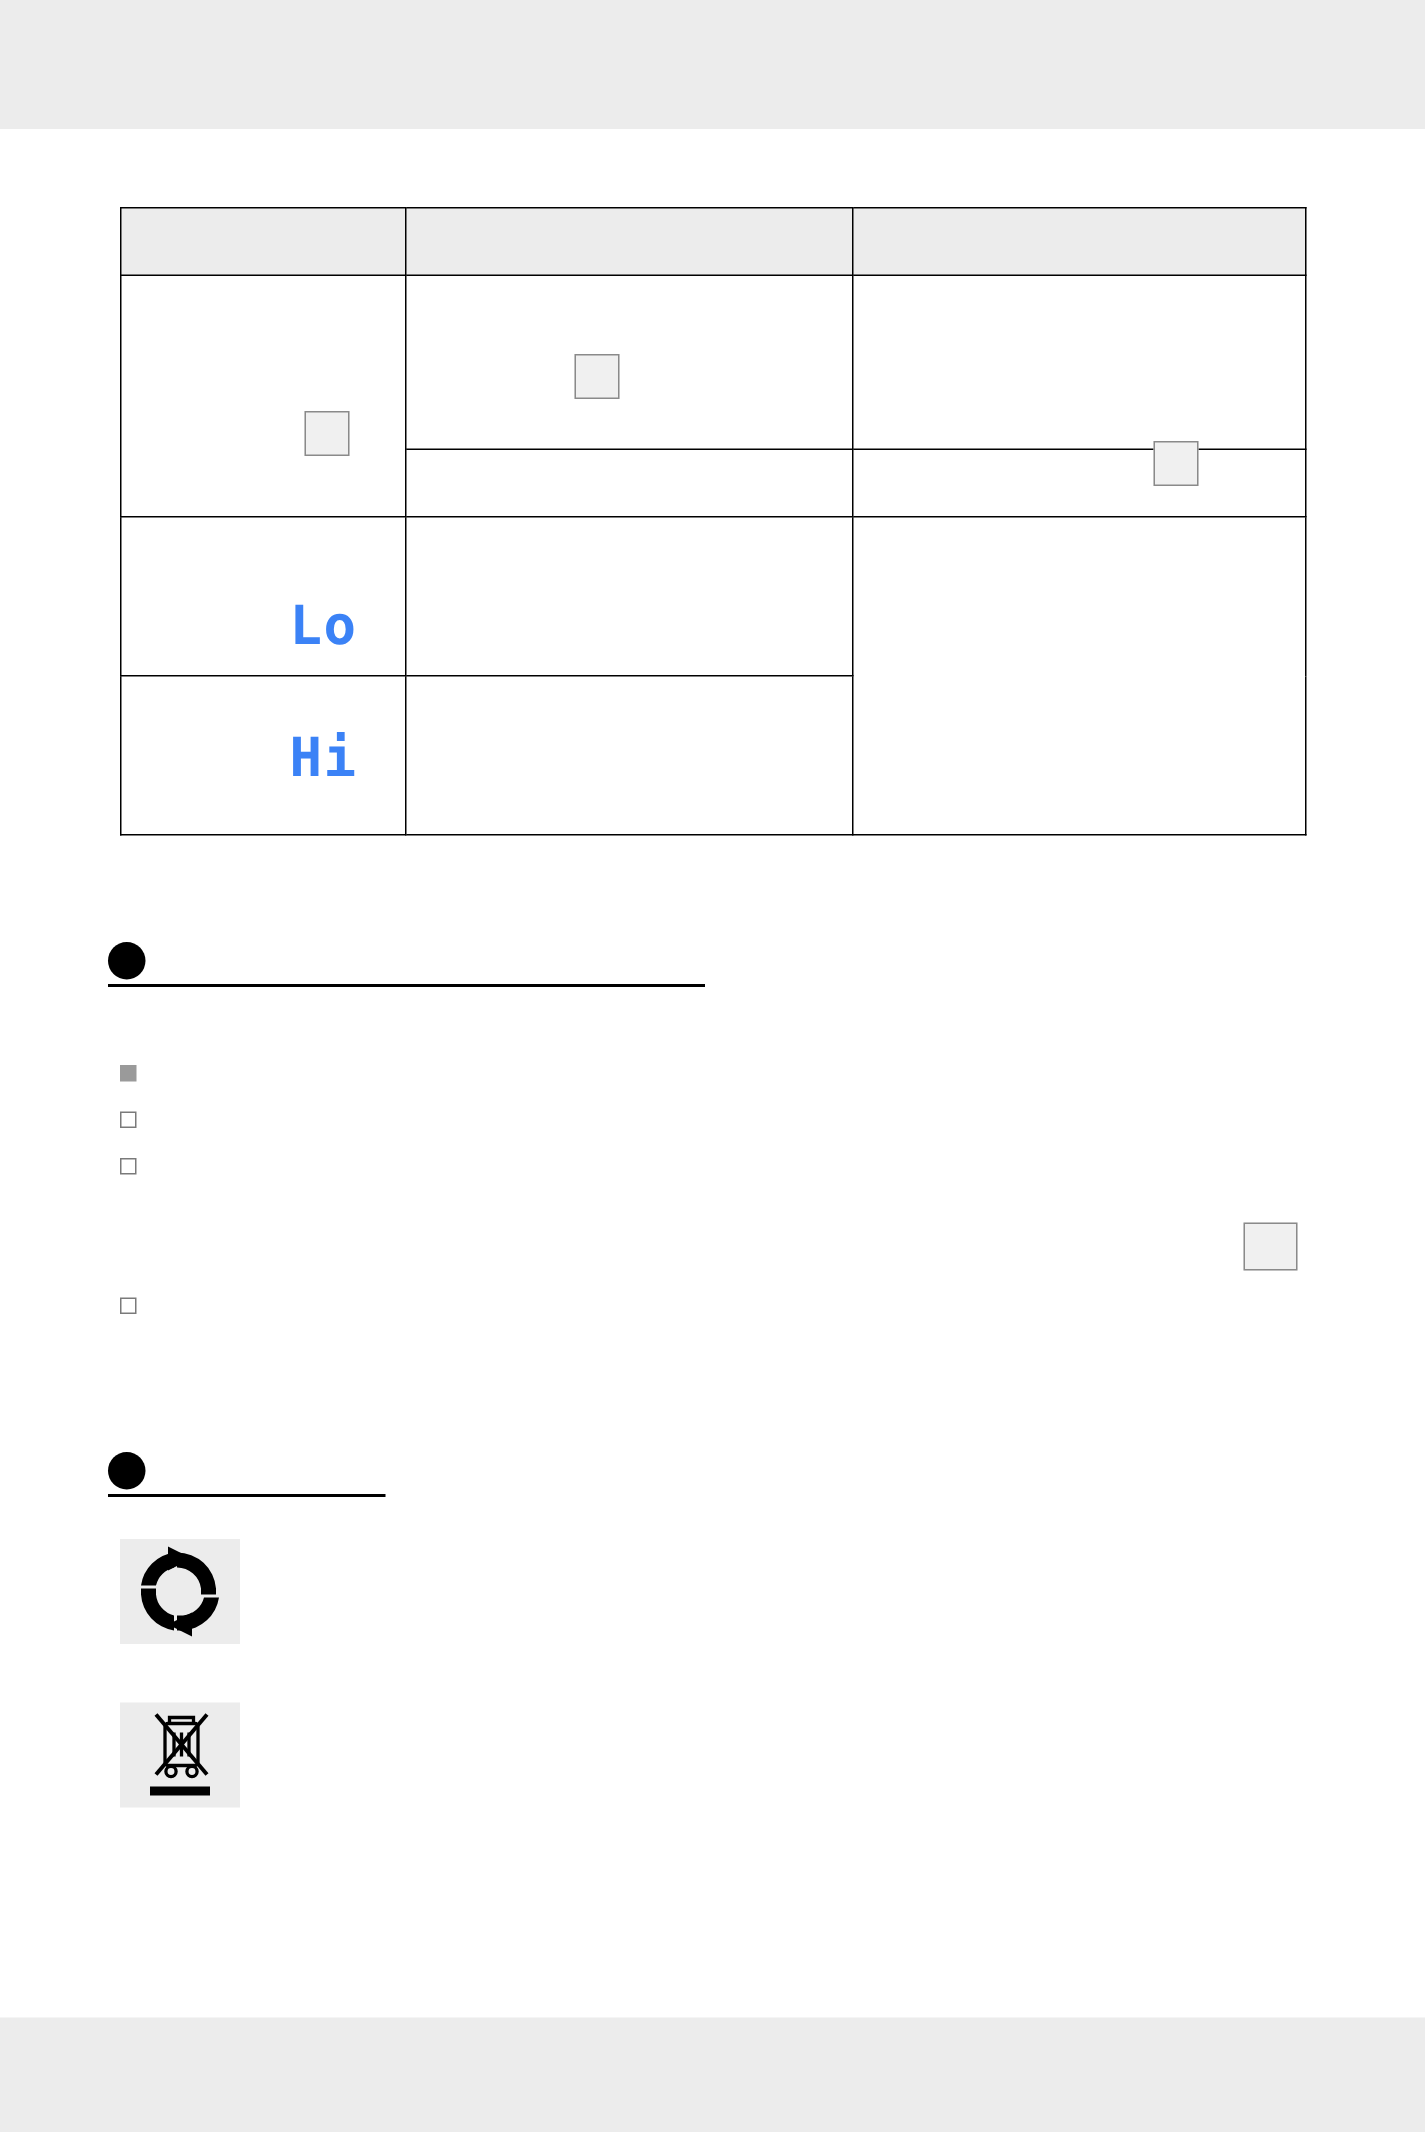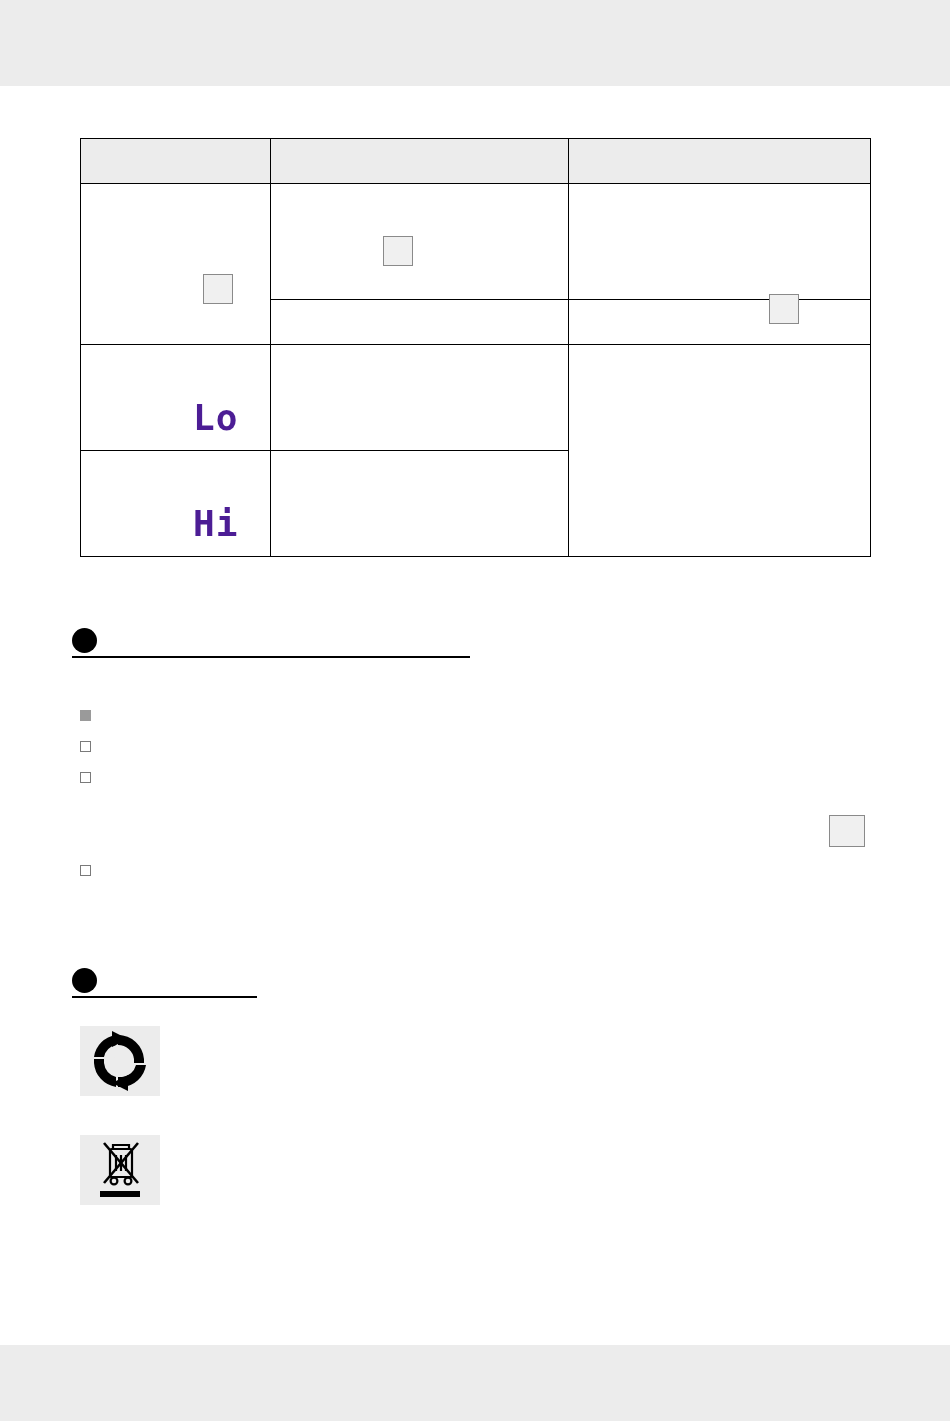--- a/index.html
+++ b/index.html
@@ -96,39 +96,39 @@
   }
   .row-short td {
     height: 44px;
   }
 
   .lcd {
     font-family: "DejaVu Sans Mono", monospace;
     font-size: 36px;
     font-weight: bold;
     letter-spacing: 1px;
-    color: #4c1d95;
+    color: #3b82f6;
   }
   .cell-lo {
     height: 105px;
     position: relative;
   }
   .cell-lo .lcd {
     position: absolute;
     left: 112px;
     top: 52px;
   }
   .cell-hi {
     height: 105px;
     position: relative;
   }
   .cell-hi .lcd {
     position: absolute;
     left: 112px;
-    top: 52px;
+    top: 34px;
   }
   .cell-blank {
     height: 105px;
   }
 
   
   .section {
     position: absolute;
     left: 72px;
   }

